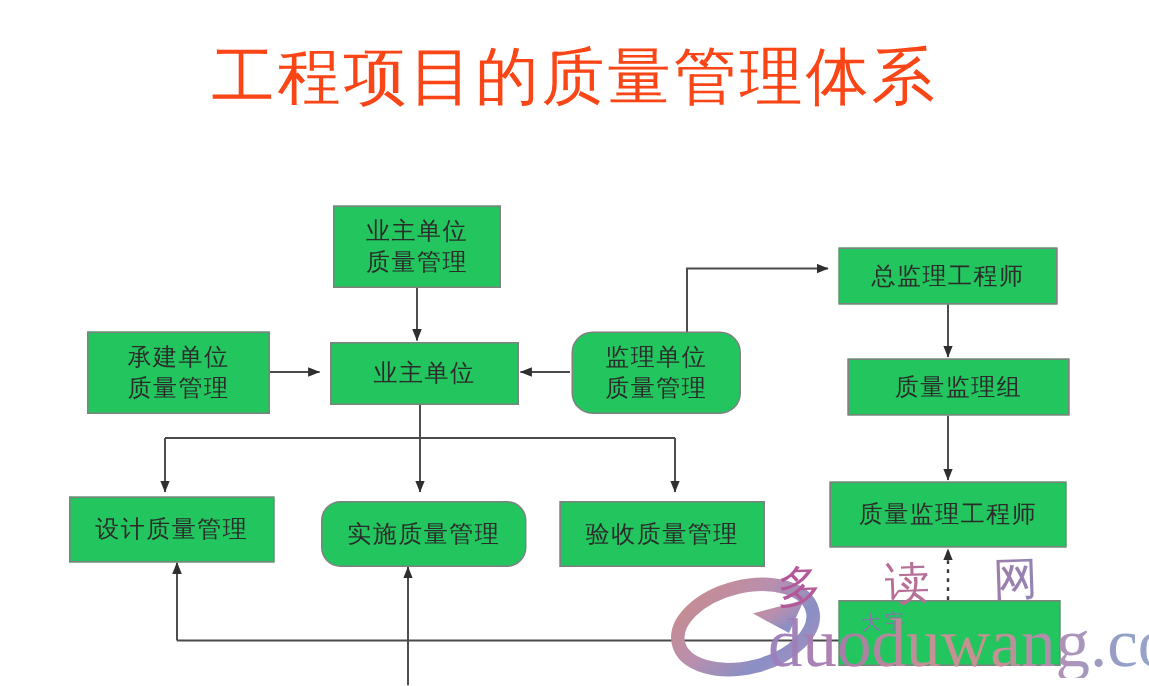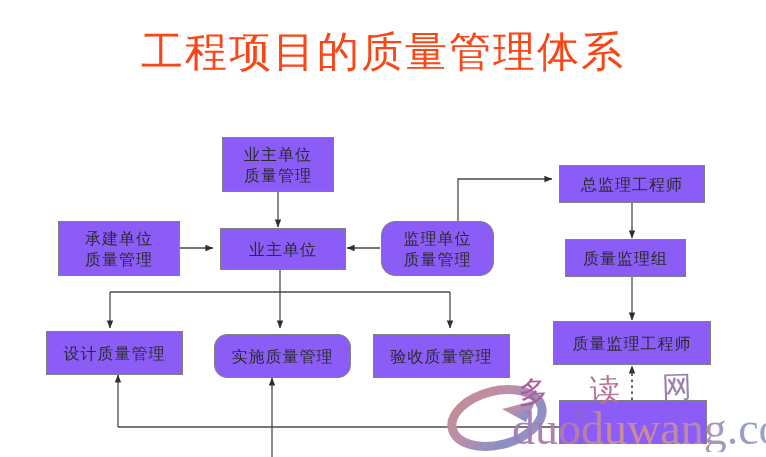--- a/index.html
+++ b/index.html
@@ -21,21 +21,21 @@
     line-height:52px;
     letter-spacing:2px;
     font-weight:400;
     white-space:nowrap;
     font-family:"Liberation Serif","DejaVu Serif",serif;
   }
 
   .node{
     position:absolute;
     box-sizing:border-box;
-    background:#8b5cf6;
+    background:#22c55e;
     border:1px solid #808080;
     color:#2b2b2b;
     font-size:16px;
     line-height:21px;
     text-align:center;
     display:flex;
     flex-direction:column;
     align-items:center;
     justify-content:center;
     letter-spacing:1px;
@@ -155,21 +155,21 @@
 
   <div class="node" style="left:381px;top:221px;width:113px;height:55px;border-radius:14px;">
     <span class="ln">监理单位</span>
     <span class="ln">质量管理</span>
   </div>
 
   <div class="node" style="left:559px;top:165px;width:146px;height:38px;">
     <span class="ln">总监理工程师</span>
   </div>
 
-  <div class="node" style="left:565px;top:239px;width:121px;height:38px;align-items:center;">
+  <div class="node" style="left:565px;top:239px;width:148px;height:38px;align-items:center;">
     <span class="ln">质量监理组</span>
   </div>
 
   <div class="node" style="left:553px;top:321px;width:158px;height:44px;">
     <span class="ln">质量监理工程师</span>
   </div>
 
   <div class="node" style="left:46px;top:331px;width:137px;height:44px;">
     <span class="ln">设计质量管理</span>
   </div>

